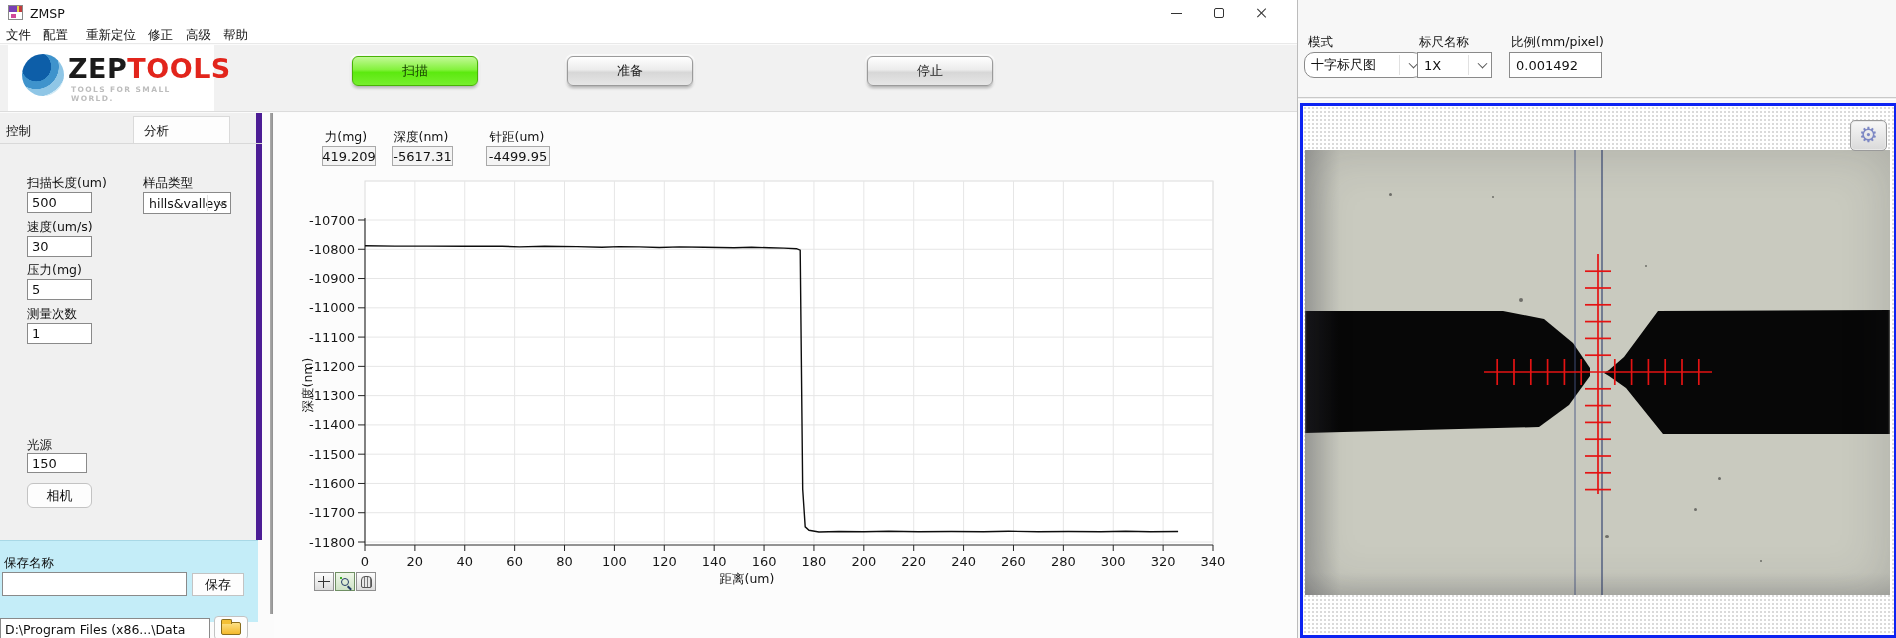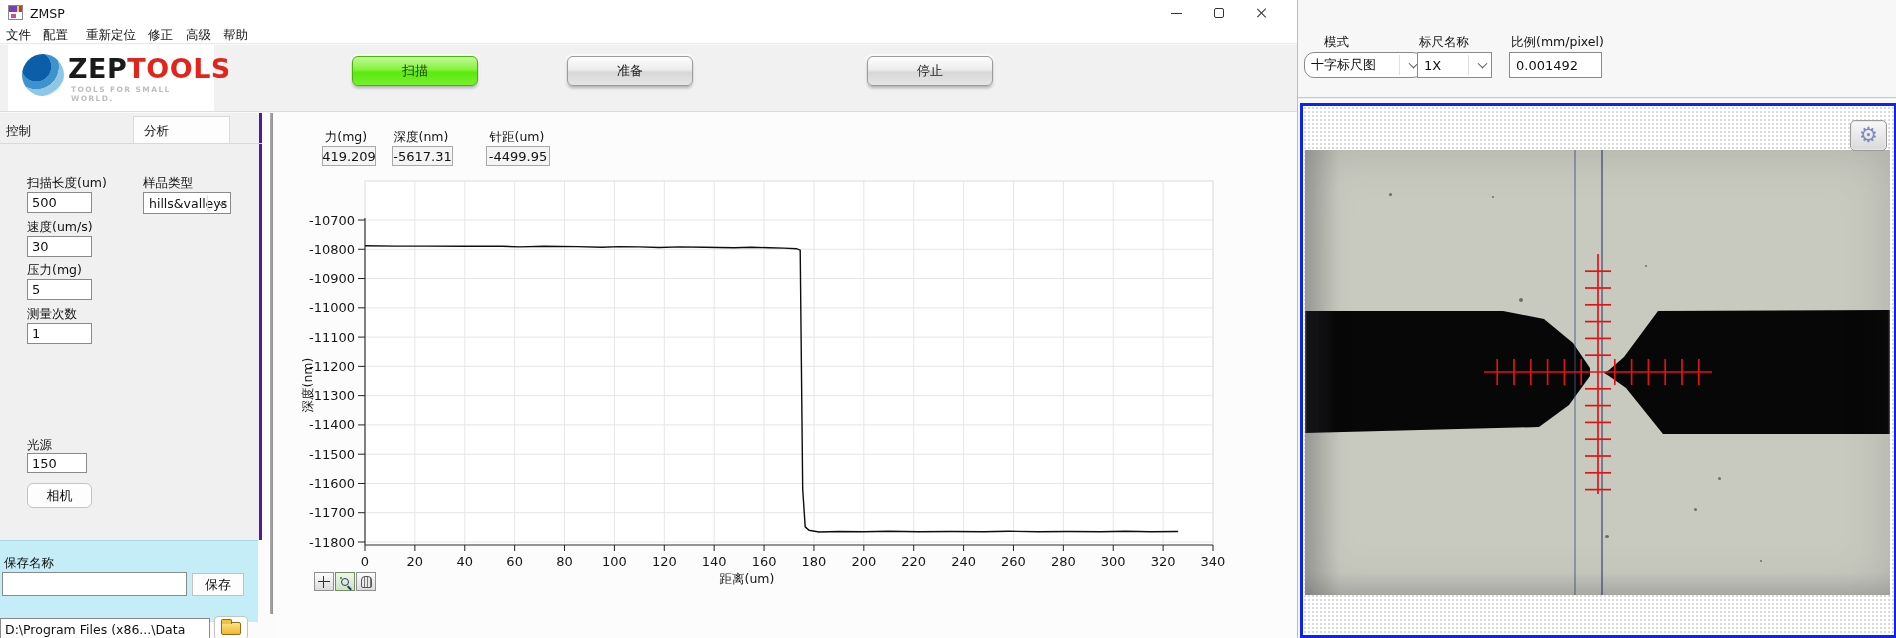--- a/index.html
+++ b/index.html
@@ -36,21 +36,21 @@
 
   .bigbtn { position:absolute; top:11px; width:126px; height:30px; border-radius:6px; font-size:13px;
       display:flex; align-items:center; justify-content:center;
       box-shadow:0 2px 3px rgba(0,0,0,.3), 0 0 0 2px rgba(255,255,255,.65); }
   .btn-green { background:linear-gradient(#c2f996 0%, #84f23d 45%, #5ce90f 55%, #77ef2e 100%);
       border:1px solid #49b307; color:#173f00; }
   .btn-gray { background:linear-gradient(#ffffff 0%, #ececec 45%, #d7d7d7 55%, #e6e6e6 100%);
       border:1px solid #9b9b9b; color:#1c1c1c; }
 
   
-  .leftpanel { position:absolute; left:0; top:113px; width:262px; height:427px; background:#f0f0f0; border-right:3px solid #4c1d95; }
+  .leftpanel { position:absolute; left:0; top:113px; width:262px; height:427px; background:#f0f0f0; border-right:6px solid #4c1d95; }
   .tabtxt { position:absolute; font-size:12.5px; color:#111; }
   .tabbox { position:absolute; left:133px; top:3px; width:97px; height:27px; background:#fdfdfd;
       border:1px solid #dadada; border-bottom:none; font-size:12.5px; color:#111; padding:6px 0 0 10px; }
   .tabline { position:absolute; left:0; top:30px; width:262px; height:1px; background:#d9d9d9; }
   .flabel { position:absolute; font-size:12.5px; color:#111; }
   .finput { position:absolute; height:21px; border:1px solid #8a8a8a; background:#fff; font-size:13px;
       padding:0 4px; font-family:inherit; color:#111; }
   .dd { position:absolute; background:#fff; border:1px solid #8a8a8a; font-size:12.5px; color:#111;
       display:flex; align-items:center; padding-left:5px; }
   .chev { position:absolute; right:5px; top:50%; width:7px; height:7px; border-right:1.4px solid #555;
@@ -307,21 +307,21 @@
         <i class="ic-zoom"></i>
       </div>
     <div class="gtool" style="left:82px;top:459px;">
         <i class="ic-hand"></i>
       </div>
   </div>
 </div>
 
 <div class="cam">
 
-  <span class="clabel" style="left:26px;top:34px;text-align:right;">模式</span>
+  <span class="clabel" style="left:10px;top:34px;text-align:right;">模式</span>
   <div class="cctrl" style="left:6px;width:119px;border-radius:10px;">
     <span>十字标尺图</span>
     <i class="ddsep"></i>
       <i class="chev"></i>
   </div>
   <span class="clabel" style="left:121px;top:34px;">标尺名称</span>
   <div class="cctrl" style="left:119px;width:75px;">
     <span>1X</span>
     <i class="ddsep"></i>
       <i class="chev"></i>

